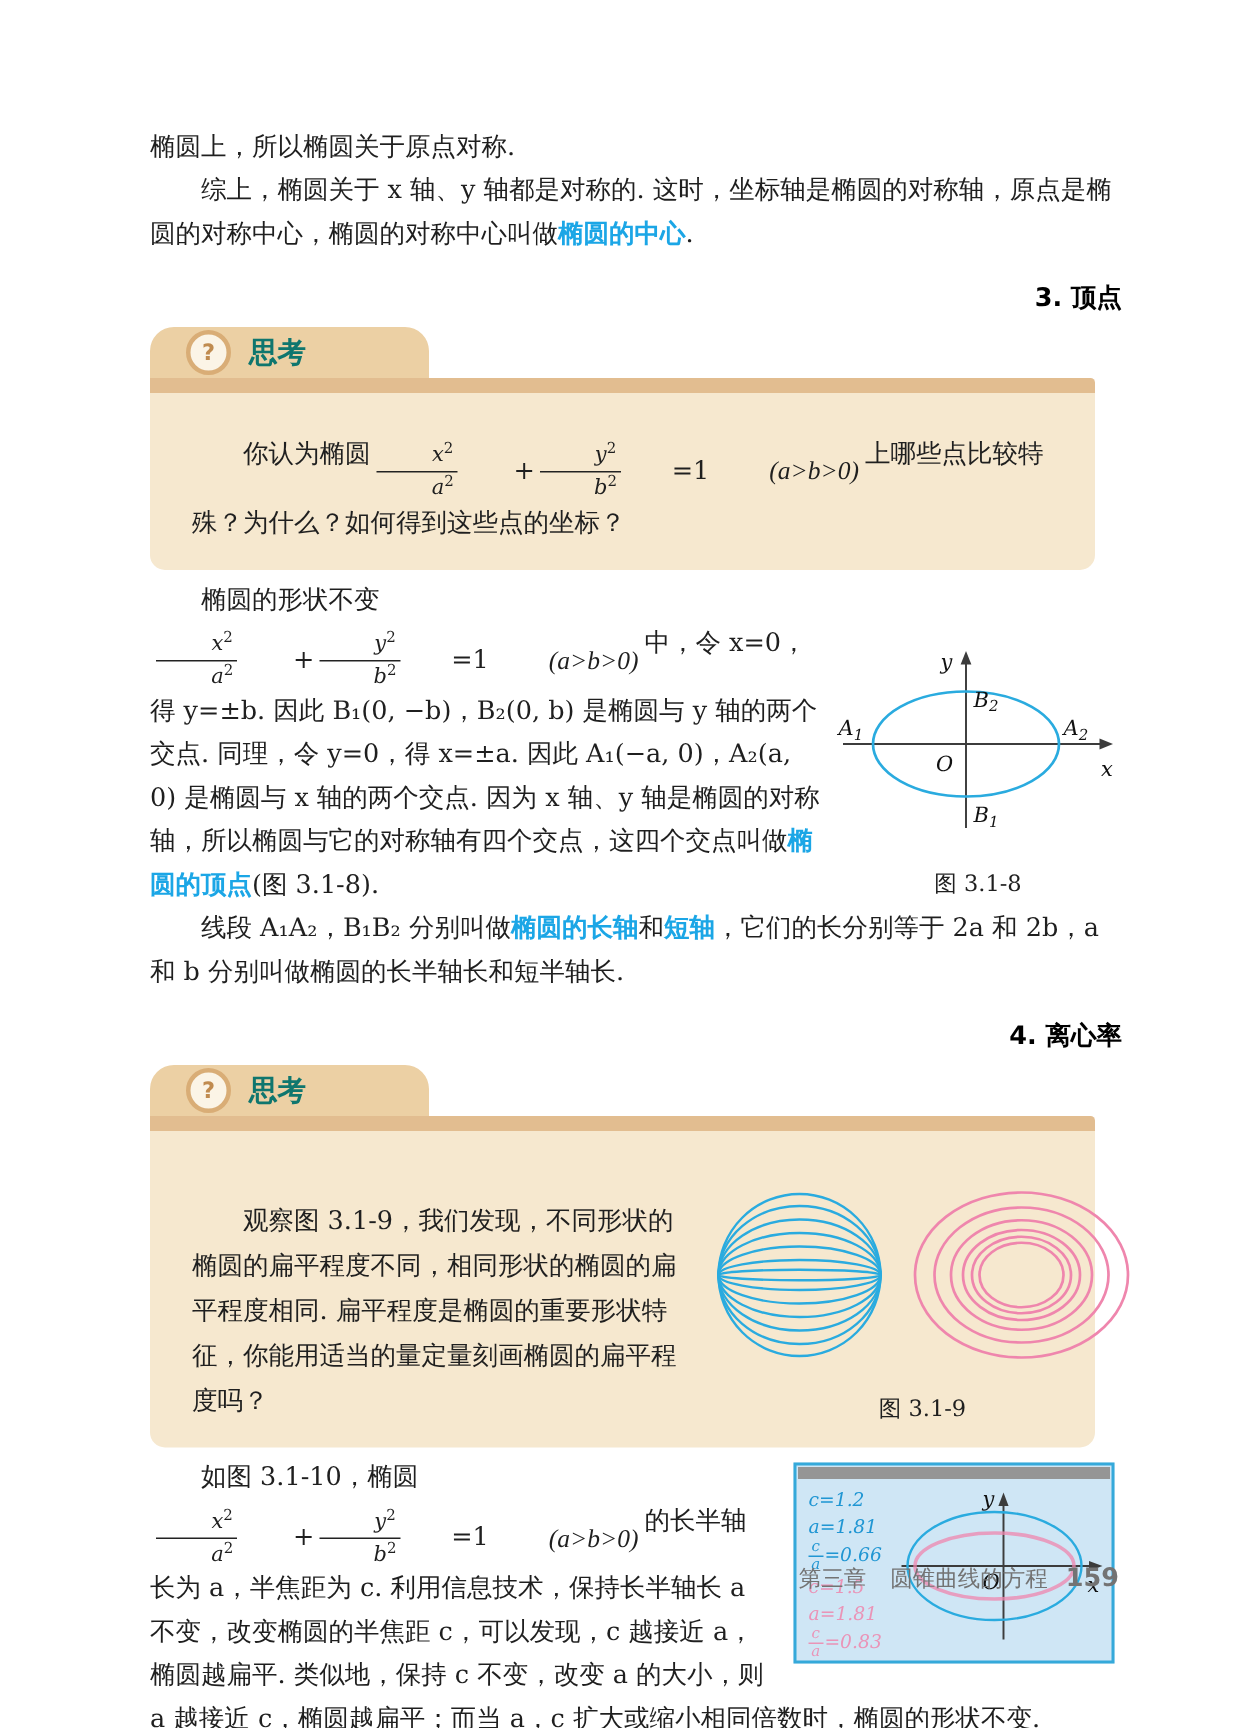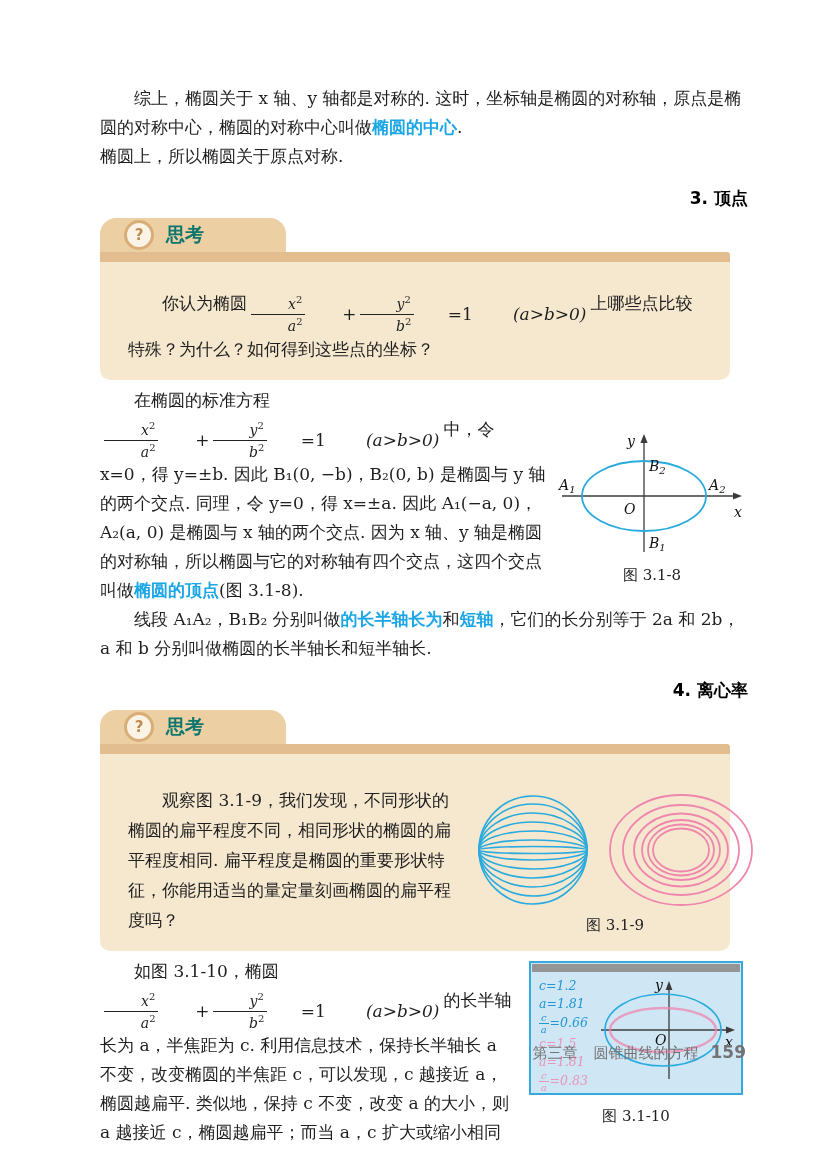--- a/index.html
+++ b/index.html
@@ -50,23 +50,23 @@
   .fig319-area { flex:1; text-align:center; padding-top:6px; }
   .fig319-figs { display:flex; justify-content:center; align-items:center; gap:10px; }
 
   
   .formula { display:inline-flex; align-items:center; margin:0 4px; white-space:nowrap; }
   .frac { display:inline-flex; flex-direction:column; text-align:center; font-size:14px; line-height:1.12; }
   .frac .fnum { border-bottom:1.2px solid #222; padding:0 3px 1px 3px; }
   .frac .fden { padding-top:1px; }
   .mv { font-style:italic; }
   .fsup { font-size:10px; vertical-align:super; }
-  .fop { margin:0 3px; } .fcond { margin-left:6px; }
+  .fop { margin:0 3px; } .fcond { margin-left:6px;font-family:Liberation Serif, serif; }
   .fig318-wrap { float:right; width:192px; margin:34px 0 4px 8px; }
-  .fig-caption { font-size:15px; margin-top:2px; text-align:center; color:#1f1f1f; }
+  .fig-caption { font-size:15px; margin-top:16px; text-align:center; color:#1f1f1f; }
   .clear { clear:both; }
 
   .blue-stroke { stroke:var(--blue_curve); fill:none; }
   .pink-stroke { stroke:var(--pink_curve); fill:none; }
   .axis { stroke:#3c3c3c; stroke-width:1.3; }
   .axis-fill { fill:#3c3c3c; }
   .math-label { font-family:"DejaVu Serif","Liberation Serif",serif; font-style:italic; font-size:14px; fill:#111; }
   .sub-label { font-size:10px; }
 
   
@@ -93,23 +93,23 @@
     font-family:"DejaVu Sans","Liberation Sans",sans-serif;
     font-weight:bold; font-size:17px; margin-left:12px;
   }
 </style>
 </head>
 <body>
 
 <div class="page">
   <div class="content">
 
+    <p class="body-text">椭圆上，所以椭圆关于原点对称.</p>
+
     <p class="body-text indent"><span>综上，椭圆关于 x 轴、y 轴都是对称的. 这时，坐标轴是椭圆的对称轴，原点是椭圆的对称中心，椭圆的对称中心叫做</span><span class="kw">椭圆的中心</span><span>.</span></p>
-
-    <p class="body-text">椭圆上，所以椭圆关于原点对称.</p>
 
     <h3 class="sec-head">3. 顶点</h3>
 
 
     <div class="think-box">
       <div class="think-tab">
         <span class="qicon">?</span>
         <span class="think-title">思考</span>
       </div>
       <div class="think-strip"></div>
@@ -142,35 +142,35 @@
           <text class="math-label" x="178" y="97">x</text>
           <text class="math-label" x="68" y="94">O</text>
           <text class="math-label" x="93" y="51"><tspan>B</tspan><tspan class="sub-label" dy="3">2</tspan></text>
           <text class="math-label" x="93" y="128"><tspan>B</tspan><tspan class="sub-label" dy="3">1</tspan></text>
           <text class="math-label" x="3" y="70"><tspan>A</tspan><tspan class="sub-label" dy="3">1</tspan></text>
           <text class="math-label" x="153" y="70"><tspan>A</tspan><tspan class="sub-label" dy="3">2</tspan></text>
         </svg>
         <div class="fig-caption">图 3.1-8</div>
       </div>
 
-      <p class="body-text indent"><span>在椭圆的标准方程</span><span class="formula">
+      <p class="body-text indent"><span>椭圆的形状不变</span><span class="formula">
             <span class="frac">
               <span class="fnum"><span class="mv">x</span><span class="fsup">2</span></span>
               <span class="fden"><span class="mv">a</span><span class="fsup">2</span></span>
             </span>
             <span class="fop">+</span>
             <span class="frac">
               <span class="fnum"><span class="mv">y</span><span class="fsup">2</span></span>
               <span class="fden"><span class="mv">b</span><span class="fsup">2</span></span>
             </span>
             <span class="feq">=1</span>
             <span class="fcond mv">(a&gt;b&gt;0)</span>
           </span><span>中，令 x=0，得 y=±b. 因此 B₁(0, −b)，B₂(0, b) 是椭圆与 y 轴的两个交点. 同理，令 y=0，得 x=±a. 因此 A₁(−a, 0)，A₂(a, 0) 是椭圆与 x 轴的两个交点. 因为 x 轴、y 轴是椭圆的对称轴，所以椭圆与它的对称轴有四个交点，这四个交点叫做</span><span class="kw">椭圆的顶点</span><span>(图 3.1-8).</span></p>
 
-      <p class="body-text indent"><span>线段 A₁A₂，B₁B₂ 分别叫做</span><span class="kw">的长半轴长为</span><span>和</span><span class="kw">短轴</span><span>，它们的长分别等于 2a 和 2b，a 和 b 分别叫做椭圆的长半轴长和短半轴长.</span></p>
+      <p class="body-text indent"><span>线段 A₁A₂，B₁B₂ 分别叫做</span><span class="kw">椭圆的长轴</span><span>和</span><span class="kw">短轴</span><span>，它们的长分别等于 2a 和 2b，a 和 b 分别叫做椭圆的长半轴长和短半轴长.</span></p>
       <div class="clear"></div>
     </div>
 
     <h3 class="sec-head">4. 离心率</h3>
 
     <div class="think-box">
       <div class="think-tab">
         <span class="qicon">?</span>
         <span class="think-title">思考</span>
       </div>
@@ -225,21 +225,20 @@
             <polygon class="axis-fill" points="138,57 129,53.6 129,60.4"></polygon>
             <line class="axis" x1="72" y1="106" x2="72" y2="15" stroke-width="1.4"></line>
             <polygon class="axis-fill" points="72,8 68.6,17 75.4,17"></polygon>
             <ellipse class="blue-stroke" cx="66" cy="57" rx="58" ry="36" stroke-width="1.6"></ellipse>
             <ellipse class="pink-stroke" cx="66" cy="57" rx="53" ry="22" stroke-width="2.4" opacity="0.75"></ellipse>
             <text class="math-label" x="58" y="17">y</text>
             <text class="math-label" x="128" y="74">x</text>
             <text class="math-label" x="58" y="72">O</text>
           </svg>
         </div>
-        <div class="fig-caption" style="margin-top:12px;">图 3.1-10</div>
       </div>
 
       <p class="body-text indent"><span>如图 3.1-10，椭圆</span><span class="formula">
             <span class="frac">
               <span class="fnum"><span class="mv">x</span><span class="fsup">2</span></span>
               <span class="fden"><span class="mv">a</span><span class="fsup">2</span></span>
             </span>
             <span class="fop">+</span>
             <span class="frac">
               <span class="fnum"><span class="mv">y</span><span class="fsup">2</span></span>

